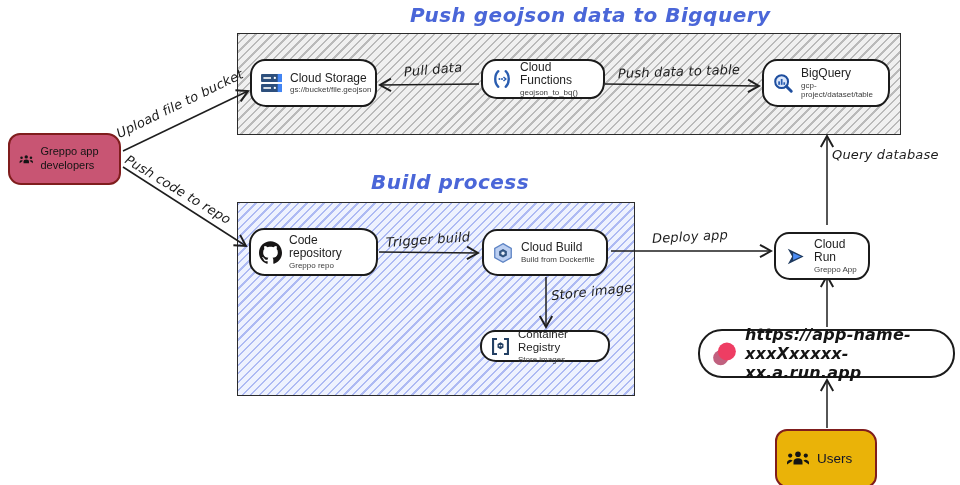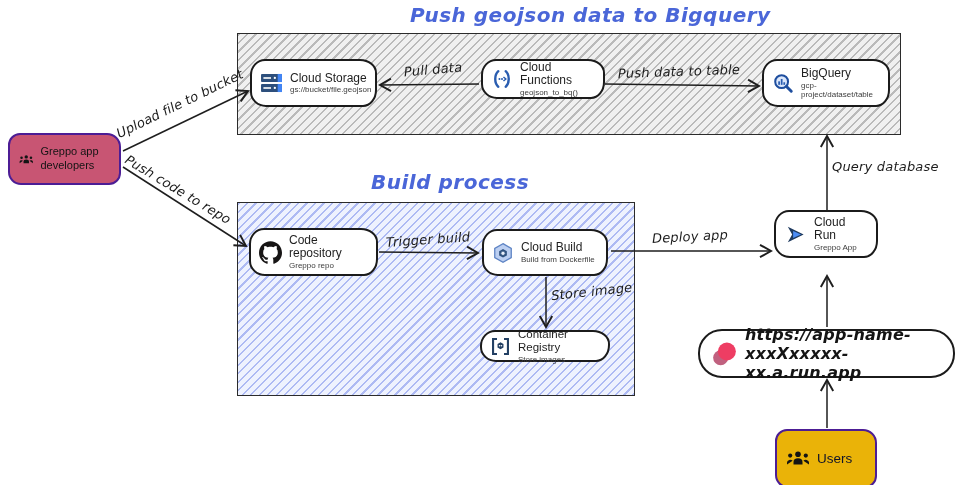--- a/index.html
+++ b/index.html
@@ -13,21 +13,21 @@
   .section-title{position:absolute;font-style:italic;font-weight:600;font-size:20px;
     letter-spacing:.5px;color:#4a66d8;text-align:center;white-space:nowrap;
     font-family:"DejaVu Sans",sans-serif;}
   .node{position:absolute;background:#fff;border:2px solid #1b1b1b;
     border-radius:15px 17px 14px 16px/16px 14px 17px 15px;
     display:flex;align-items:center;gap:7px;padding:0 8px;box-sizing:border-box;}
   .node .txt{display:flex;flex-direction:column;line-height:1.15;}
   .node .title{font-size:12px;color:#1e1e1e;}
   .node .sub{font-size:8px;color:#3c3c3c;}
   .node svg{flex:0 0 auto;}
-  .fill-node{position:absolute;border:2px solid #4c1d95;border-radius:12px 14px 12px 13px;
+  .fill-node{position:absolute;border:2px solid #7f1d1d;border-radius:12px 14px 12px 13px;
     display:flex;align-items:center;gap:7px;padding:6px 9px;box-sizing:border-box;}
   .edge-label{position:absolute;font-style:italic;font-size:13px;color:#1c1c1c;
     white-space:nowrap;letter-spacing:.2px;font-family:"DejaVu Sans",sans-serif;text-align:center;}
   #arrows{position:absolute;left:0;top:0;width:960px;height:485px;pointer-events:none;}
   .url-text{font-style:italic;font-size:16px;font-weight:600;letter-spacing:.2px;
     font-family:"DejaVu Sans",sans-serif;color:#141414;}
 </style>
 </head>
 <body>
 
@@ -59,21 +59,21 @@
     </g>
   </svg>
 
   <div class="edge-label" style="left:111px;top:100px;width:122px;transform:rotate(-26deg);">Upload file to bucket</div>
   <div class="edge-label" style="left:117px;top:182px;width:122px;transform:rotate(31deg);">Push code to repo</div>
   <div class="edge-label" style="left:397px;top:62px;width:72px;transform:rotate(-5deg);">Pull data</div>
   <div class="edge-label" style="left:610px;top:64px;width:138px;transform:rotate(-2deg);">Push data to table</div>
   <div class="edge-label" style="left:383px;top:232px;width:90px;transform:rotate(-4deg);">Trigger build</div>
   <div class="edge-label" style="left:551px;top:284px;width:80px;transform:rotate(-6deg);">Store image</div>
   <div class="edge-label" style="left:651px;top:229px;width:78px;transform:rotate(-3deg);">Deploy app</div>
-  <div class="edge-label" style="left:832px;top:159px;width:106px;">Query database</div>
+  <div class="edge-label" style="left:832px;top:147px;width:106px;">Query database</div>
 
   <div class="node" style="left:250px;top:59px;width:127px;height:48px;">
     <svg width="23" height="20" viewBox="0 0 24 21">
       <rect x="1" y="1" width="22" height="8.5" rx="1" fill="#2d4f7c"></rect>
       <rect x="18.5" y="1" width="4.5" height="8.5" fill="#4285f4"></rect>
       <rect x="3.5" y="4.4" width="8" height="1.7" fill="#fff"></rect>
       <circle cx="15.5" cy="5.2" r="1.2" fill="#fff"></circle>
       <rect x="1" y="11.5" width="22" height="8.5" rx="1" fill="#2d4f7c"></rect>
       <rect x="18.5" y="11.5" width="4.5" height="8.5" fill="#4285f4"></rect>
       <rect x="3.5" y="14.9" width="8" height="1.7" fill="#fff"></rect>
@@ -142,21 +142,21 @@
       <polygon points="12,7.2 15.4,9.2 15.4,13.2 12,15.2 8.6,13.2 8.6,9.2" fill="#223f63"></polygon>
       <circle cx="10.9" cy="11.2" r=".9" fill="#fff"></circle>
       <circle cx="13.1" cy="11.2" r=".9" fill="#fff"></circle>
     </svg>
     <div class="txt">
       <span class="title" style="font-size:11.5px;">Container Registry</span>
       <span class="sub">Store images</span>
     </div>
   </div>
 
-  <div class="node" style="left:774px;top:210px;width:104px;height:48px;">
+  <div class="node" style="left:774px;top:232px;width:96px;height:48px;">
     <svg width="23" height="23" viewBox="0 0 24 24">
       <polygon points="4,4 20.5,12 4,20 8.5,12" fill="#1e3a5f"></polygon>
       <polygon points="9.5,8.4 17.8,12 9.5,15.6" fill="#4c8df6"></polygon>
     </svg>
     <div class="txt">
       <span class="title">Cloud Run</span>
       <span class="sub">Greppo App</span>
     </div>
   </div>
 

